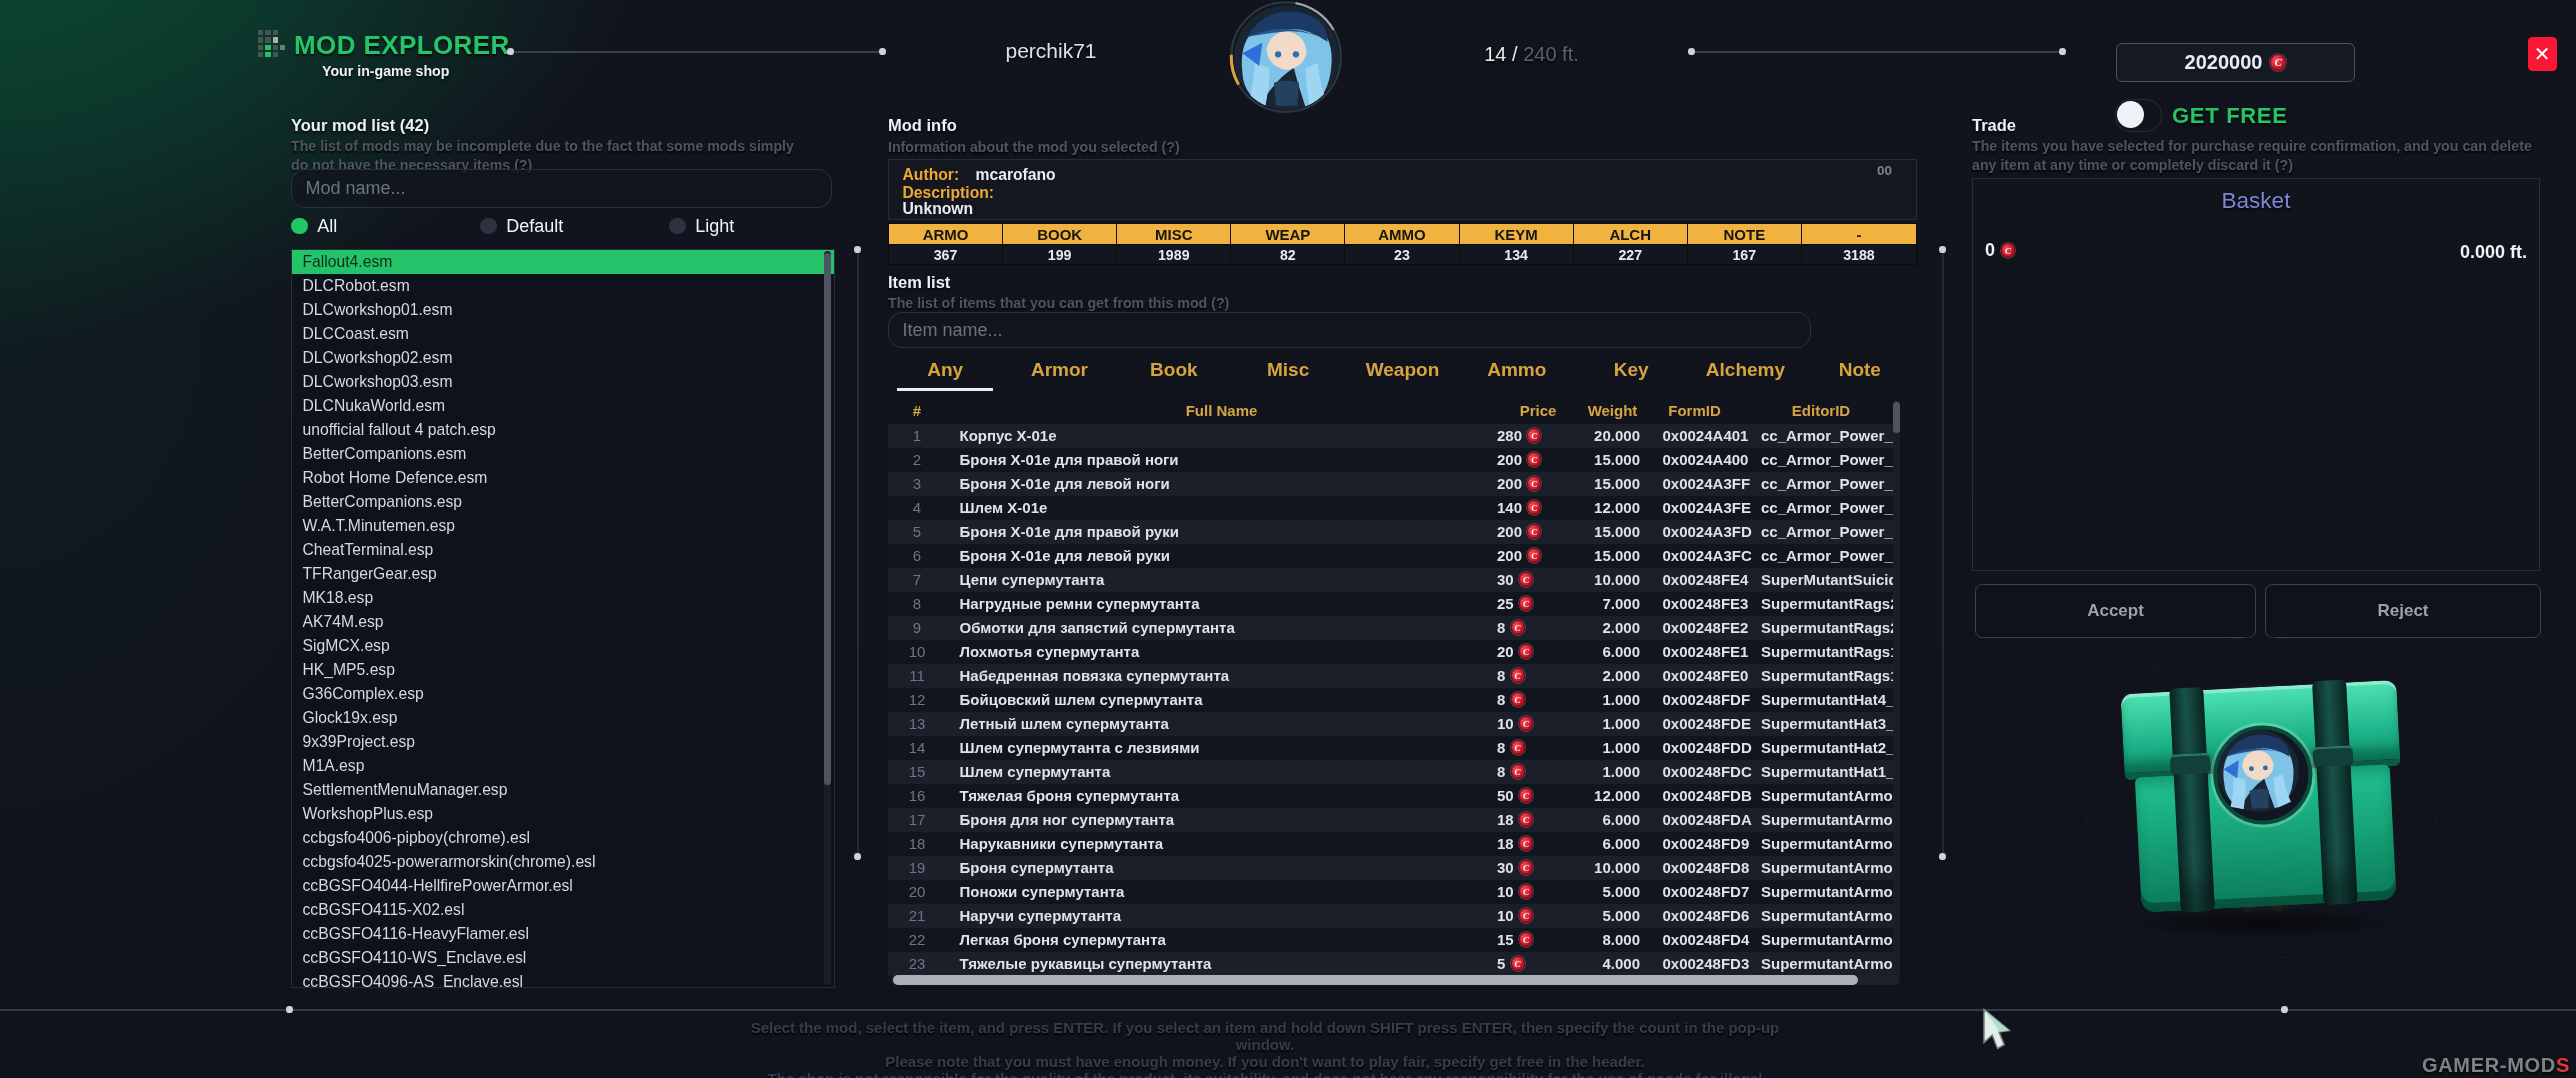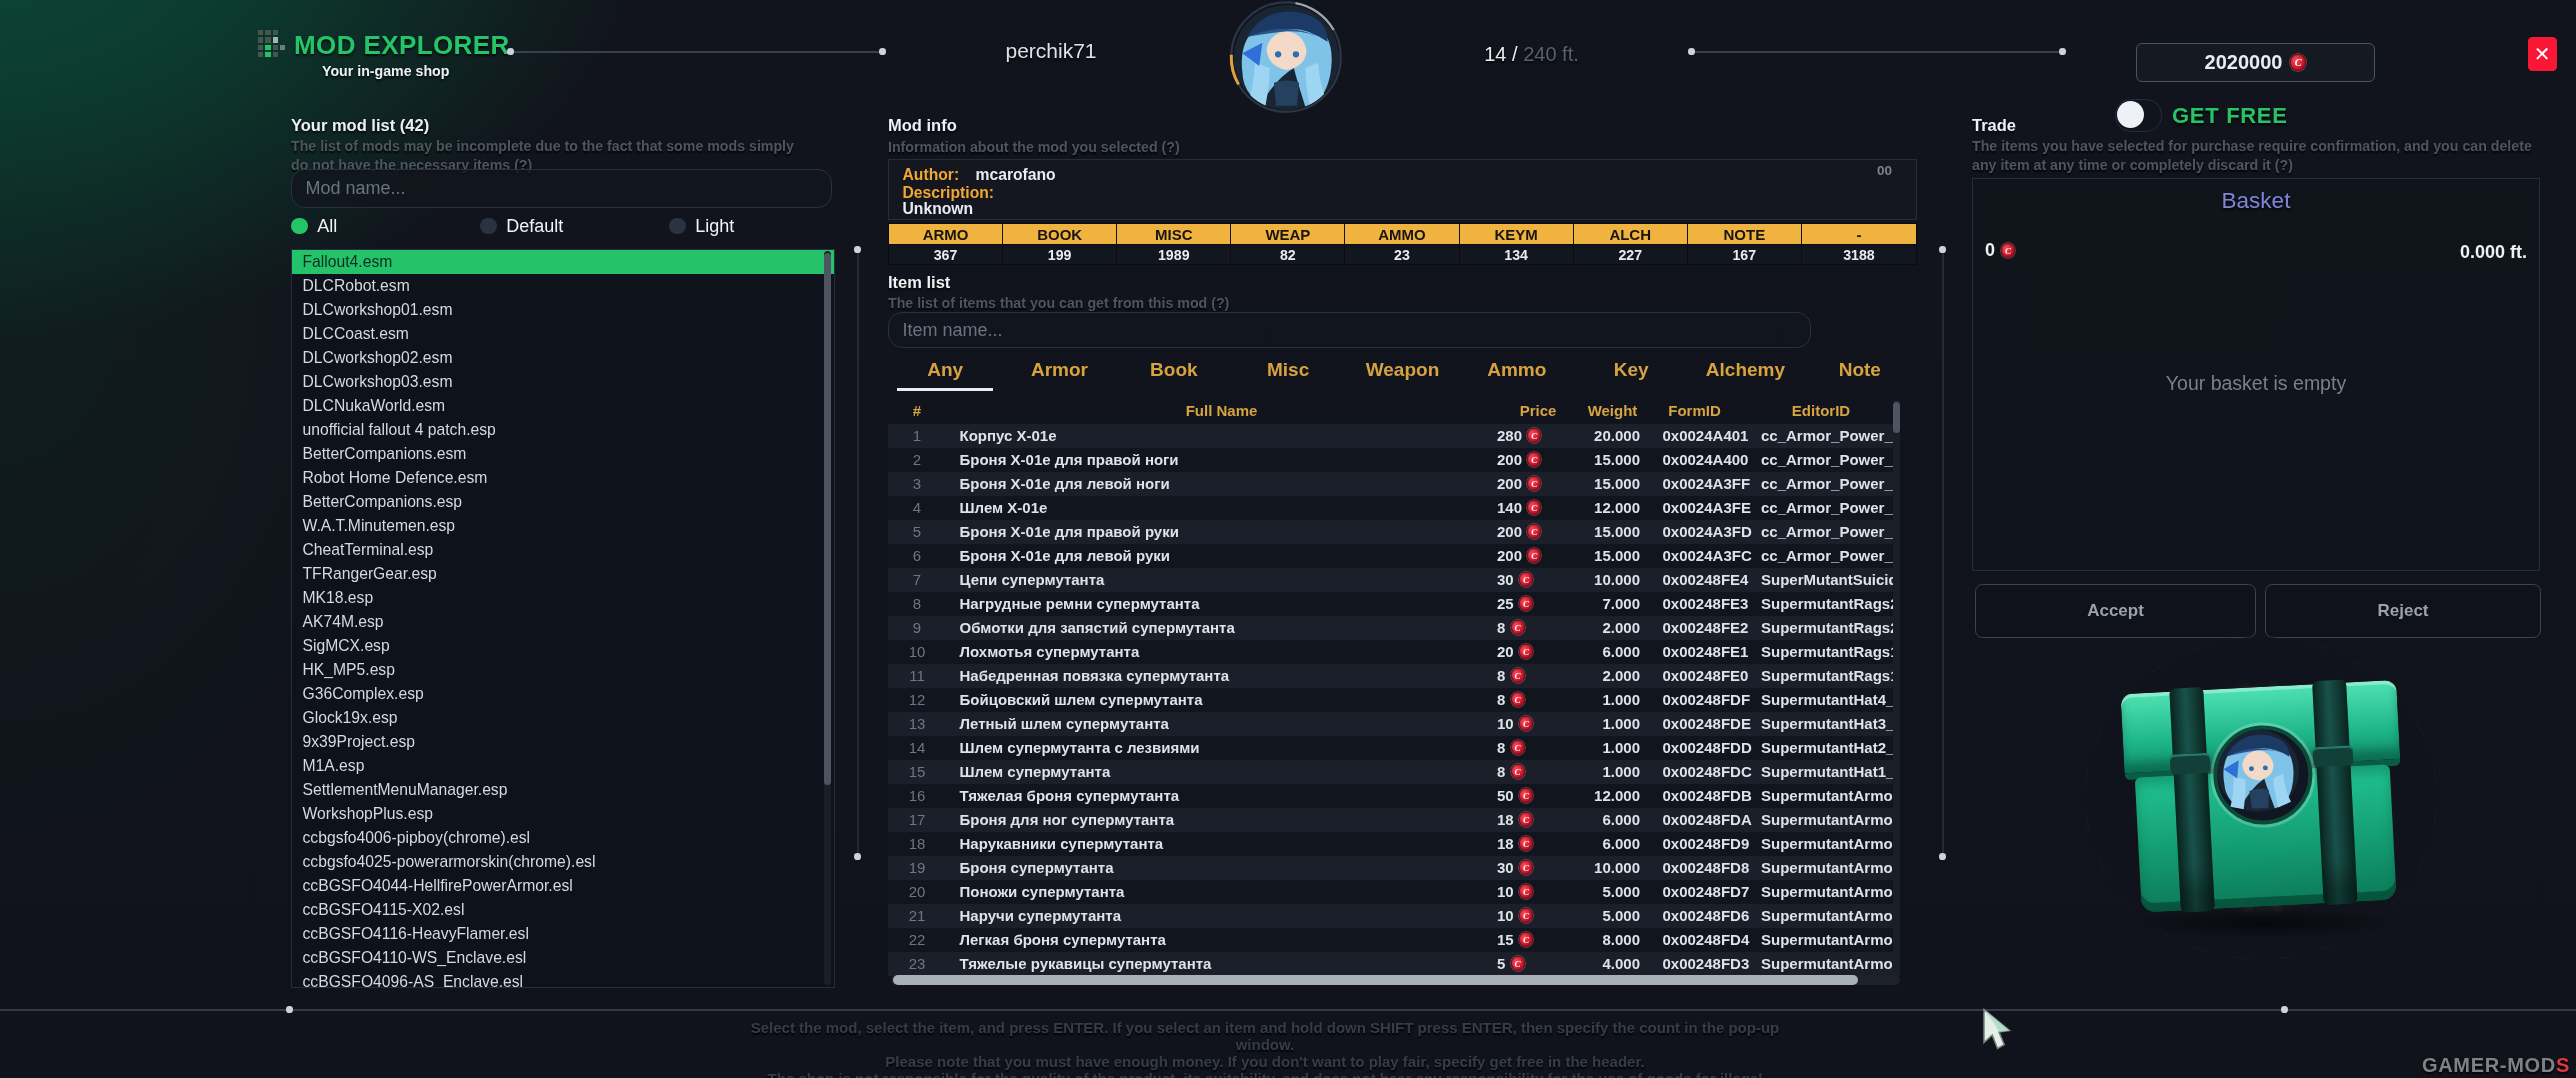--- a/index.html
+++ b/index.html
@@ -24,21 +24,21 @@
   .logo-sub{left:322px;top:63px;font-size:14.2px;font-weight:700;color:#eef1f4;}
   .hline{height:1.5px;background:#39404b;}
   .cdot{width:6.7px;height:6.7px;border-radius:50%;background:#cdd3dc;}
   .username{left:976px;top:39px;width:150px;text-align:center;font-size:21px;color:#dde1e8;}
   .avatar-wrap{left:1229px;top:0px;width:114px;height:114px;}
   .avatar-clip{position:absolute;left:4.5px;top:4.5px;width:105px;height:105px;border-radius:50%;overflow:hidden;background:#1a2533;}
   .counter{left:1423px;top:43px;width:217px;text-align:center;font-size:20px;font-weight:400;}
   .counter .cur{color:#e8ebf0;}
   .counter .max{color:#596070;}
   .balance-box{left:2116px;top:43px;width:237px;height:37px;border:1.5px solid #4a5264;border-radius:6px;
-    background:rgba(22,26,35,.85);display:flex;align-items:center;justify-content:center;gap:7.5px;margin-left:20px;}
+    background:rgba(22,26,35,.85);display:flex;align-items:center;justify-content:center;gap:7.5px;}
   .balance-box .val{font-size:20px;font-weight:600;color:#e9ecf2;}
   .close-btn{left:2528px;top:37px;width:28.5px;height:34px;background:#fa1635;border-radius:4.5px;
     display:flex;align-items:center;justify-content:center;color:#fff;font-size:20px;cursor:pointer;}
   .toggle{left:2115px;top:99px;width:45px;height:31px;border-radius:15.7px;background:#10141d;border:1.5px solid #242d3e;}
   .knob{position:absolute;left:0.7px;top:0.7px;width:27px;height:27px;border-radius:50%;background:#eef1f5;}
   .getfree{left:2172px;top:103px;font-size:22px;font-weight:700;color:#25c464;letter-spacing:0.7px;}
 
   .coin{display:inline-flex;align-items:center;justify-content:center;width:16.5px;height:16.5px;border-radius:50%;
     background:radial-gradient(circle at 35% 35%, #ff4d5a, #b30d22 72%);border:1.5px solid #7a0d18;
     box-shadow:0 0 0 0.7px rgba(255,120,130,.5);box-sizing:border-box;flex:0 0 auto;}
@@ -641,21 +641,20 @@
 
   <div class="abs sec-title tr-title shadow">Trade</div>
   <div class="abs sec-sub tr-sub">The items you have selected for purchase require confirmation, and you can delete any item at any time or completely discard it (?)</div>
   <div class="abs basket">
     <div class="basket-title shadow">Basket</div>
     <div class="basket-total">
         <span>0</span>
         <span class="coin small"></span>
       </div>
     <div class="basket-weight">0.000 ft.</div>
-    <div class="basket-empty">Your basket is empty</div>
   </div>
   <div class="abs btn accept">Accept</div>
   <div class="abs btn reject">Reject</div>
 
   <div class="abs glow-rays"></div>
   <div class="abs glow-fade"></div>
   <div class="abs glow-core"></div>
   <div class="abs crate-shadow"></div>
   <div class="abs crate">
     <div class="crate-lid"></div>

